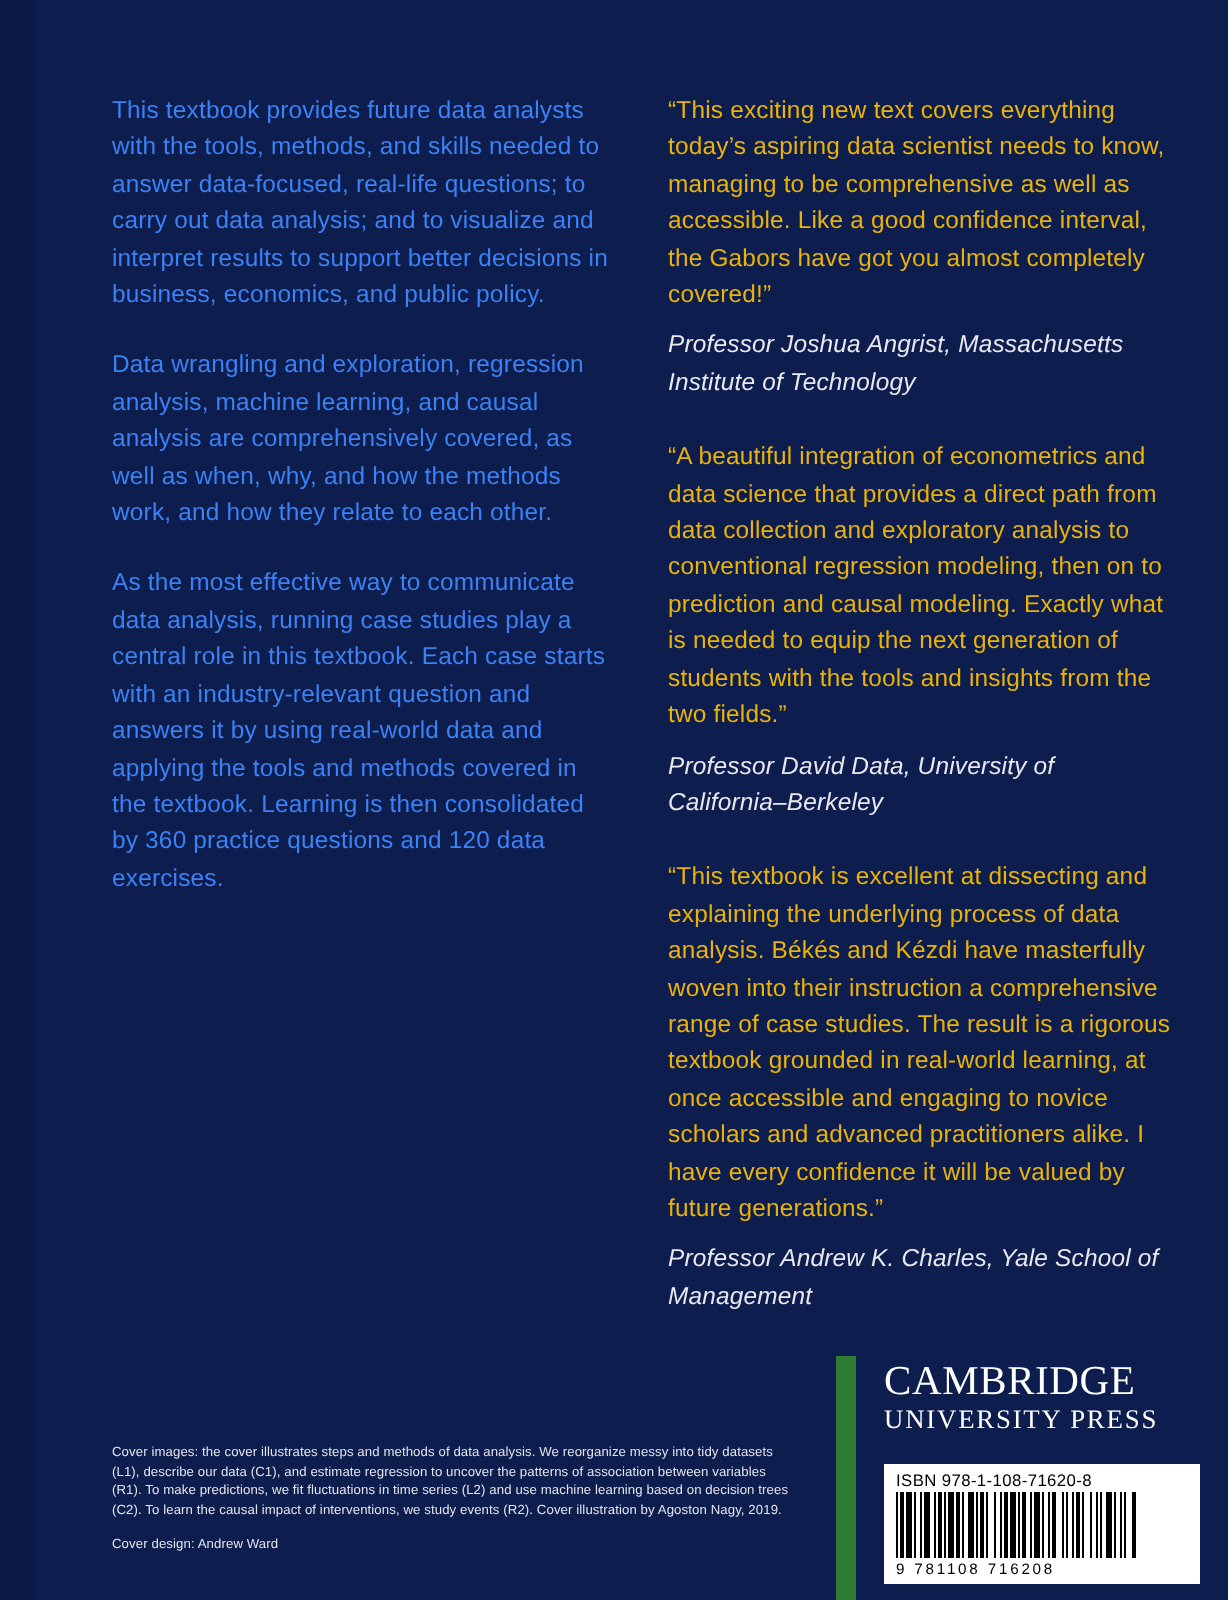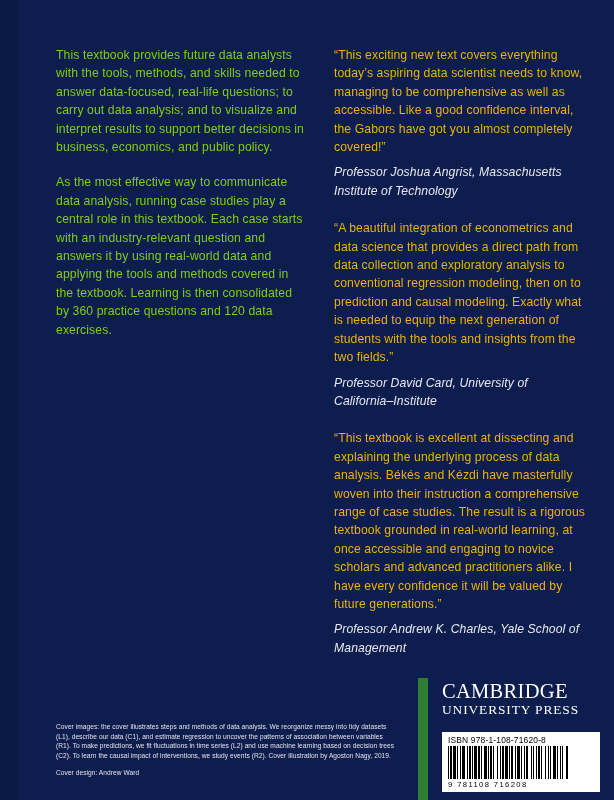--- a/index.html
+++ b/index.html
@@ -45,21 +45,21 @@
     display: flex;
     gap: 26px;
   }
   .col {
     width: 252px;
   }
 
   .blurb-p {
     font-size: 12.2px;
     line-height: 18.4px;
-    color: #84cc16;
+    color: #3b82f6;
     margin: 0 0 17px 0;
     letter-spacing: 0.1px;
   }
   .blurb-p:last-child { margin-bottom: 0; }
 
   .quote {
     font-size: 12.2px;
     line-height: 18.4px;
     color: #eab308;
     margin: 0 0 7px 0;
@@ -197,29 +197,30 @@
 <body>
 
 <div class="spine"></div>
 
 <div class="cover">
 
   <div class="columns">
 
     <div class="col">
       <p class="blurb-p">This textbook provides future data analysts with the tools, methods, and skills needed to answer data-focused, real-life questions; to carry out data analysis; and to visualize and interpret results to support better decisions in business, economics, and public policy.</p>
+      <p class="blurb-p">Data wrangling and exploration, regression analysis, machine learning, and causal analysis are comprehensively covered, as well as when, why, and how the methods work, and how they relate to each other.</p>
       <p class="blurb-p">As the most effective way to communicate data analysis, running case studies play a central role in this textbook. Each case starts with an industry-relevant question and answers it by using real-world data and applying the tools and methods covered in the textbook. Learning is then consolidated by 360 practice questions and 120 data exercises.</p>
     </div>
 
     <div class="col">
       <p class="quote">“This exciting new text covers everything today’s aspiring data scientist needs to know, managing to be comprehensive as well as accessible. Like a good confidence interval, the Gabors have got you almost completely covered!”</p>
       <p class="attrib">Professor Joshua Angrist, Massachusetts Institute of Technology</p>
 
       <p class="quote">“A beautiful integration of econometrics and data science that provides a direct path from data collection and exploratory analysis to conventional regression modeling, then on to prediction and causal modeling. Exactly what is needed to equip the next generation of students with the tools and insights from the two fields.”</p>
-      <p class="attrib">Professor David Card, University of California–Institute</p>
+      <p class="attrib">Professor David Data, University of California–Berkeley</p>
 
       <p class="quote">“This textbook is excellent at dissecting and explaining the underlying process of data analysis. Békés and Kézdi have masterfully woven into their instruction a comprehensive range of case studies. The result is a rigorous textbook grounded in real-world learning, at once accessible and engaging to novice scholars and advanced practitioners alike. I have every confidence it will be valued by future generations.”</p>
       <p class="attrib">Professor Andrew K. Charles, Yale School of Management</p>
     </div>
 
   </div>
 
   <div class="bottom">
 
     <div class="green-band">

